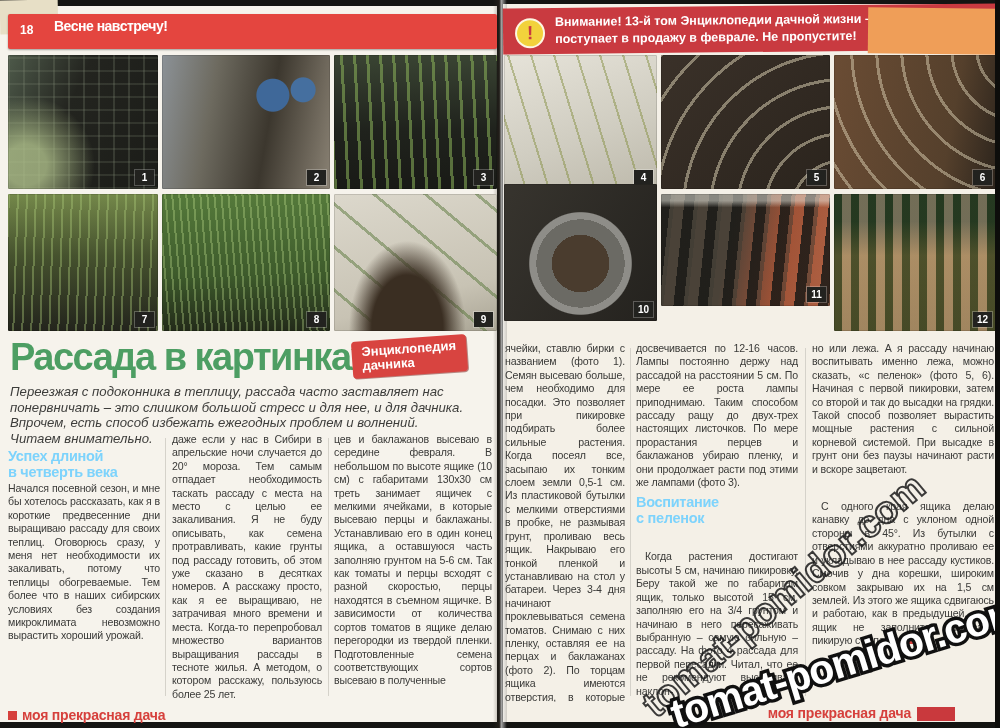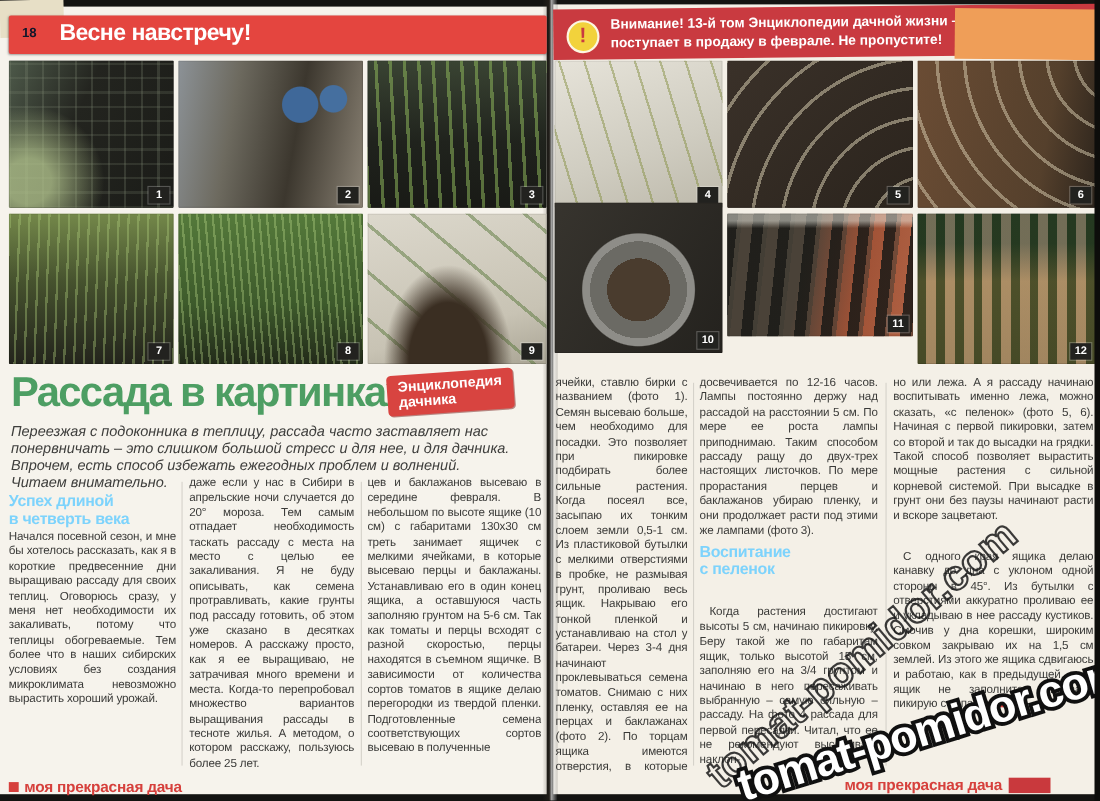--- a/index.html
+++ b/index.html
@@ -9,22 +9,22 @@
   #page-left{left:0;top:6px;width:497px;height:716px;}
   #page-right{left:503px;top:4px;width:494px;height:718px;background:#f4f0e7;}
   #spine{position:absolute;left:493px;top:0;width:14px;height:728px;
          background:linear-gradient(90deg,rgba(0,0,0,0) 0%,rgba(60,50,40,.35) 45%,rgba(255,255,255,.6) 60%,rgba(0,0,0,.15) 100%);}
   #right-edge{position:absolute;right:0;top:0;width:5px;height:728px;background:#0d0d0b;}
 
   
   #tab-beige{position:absolute;left:0;top:0;width:58px;height:34px;background:#e7dfc6;transform:rotate(-1.2deg);}
   #banner-left{position:absolute;left:8px;top:14px;width:489px;height:35px;background:#e4453f;border-radius:2px;
                box-shadow:0 1px 2px rgba(0,0,0,.35);}
-  #page-num{position:absolute;left:12px;top:9px;color:#0f172a;font-size:12px;font-weight:bold;}
-  #banner-left-title{position:absolute;left:46px;top:4px;color:#fff;font-size:21px;font-weight:bold;letter-spacing:-.5px;}
+  #page-num{position:absolute;left:12px;top:9px;color:#ffffff;font-size:12px;font-weight:bold;}
+  #banner-left-title{position:absolute;left:46px;top:4px;color:#fff;font-size:14px;font-weight:bold;letter-spacing:-.5px;}
   #banner-right{position:absolute;left:503px;top:6px;width:494px;height:46px;background:#c93a40;transform:rotate(-.6deg);}
   .warn-icon{position:absolute;left:12px;top:10px;width:26px;height:26px;border-radius:50%;
              background:#f2d23c;border:2px solid #fdf6e2;color:#c93a40;font-weight:bold;font-size:19px;
              text-align:center;line-height:25px;}
   .banner-text{position:absolute;left:52px;top:6px;width:430px;color:#fff;font-size:12.5px;font-weight:bold;line-height:16.5px;}
   #tab-orange{position:absolute;left:868px;top:8px;width:128px;height:46px;background:#ef9e58;transform:rotate(.6deg);}
 
   
   .photo{position:absolute;overflow:hidden;border-radius:1px;box-shadow:0 0 0 1px rgba(0,0,0,.12) inset;}
   .plate{position:absolute;right:4px;bottom:4px;min-width:15px;height:15px;padding:0 2px;background:#22221f;

